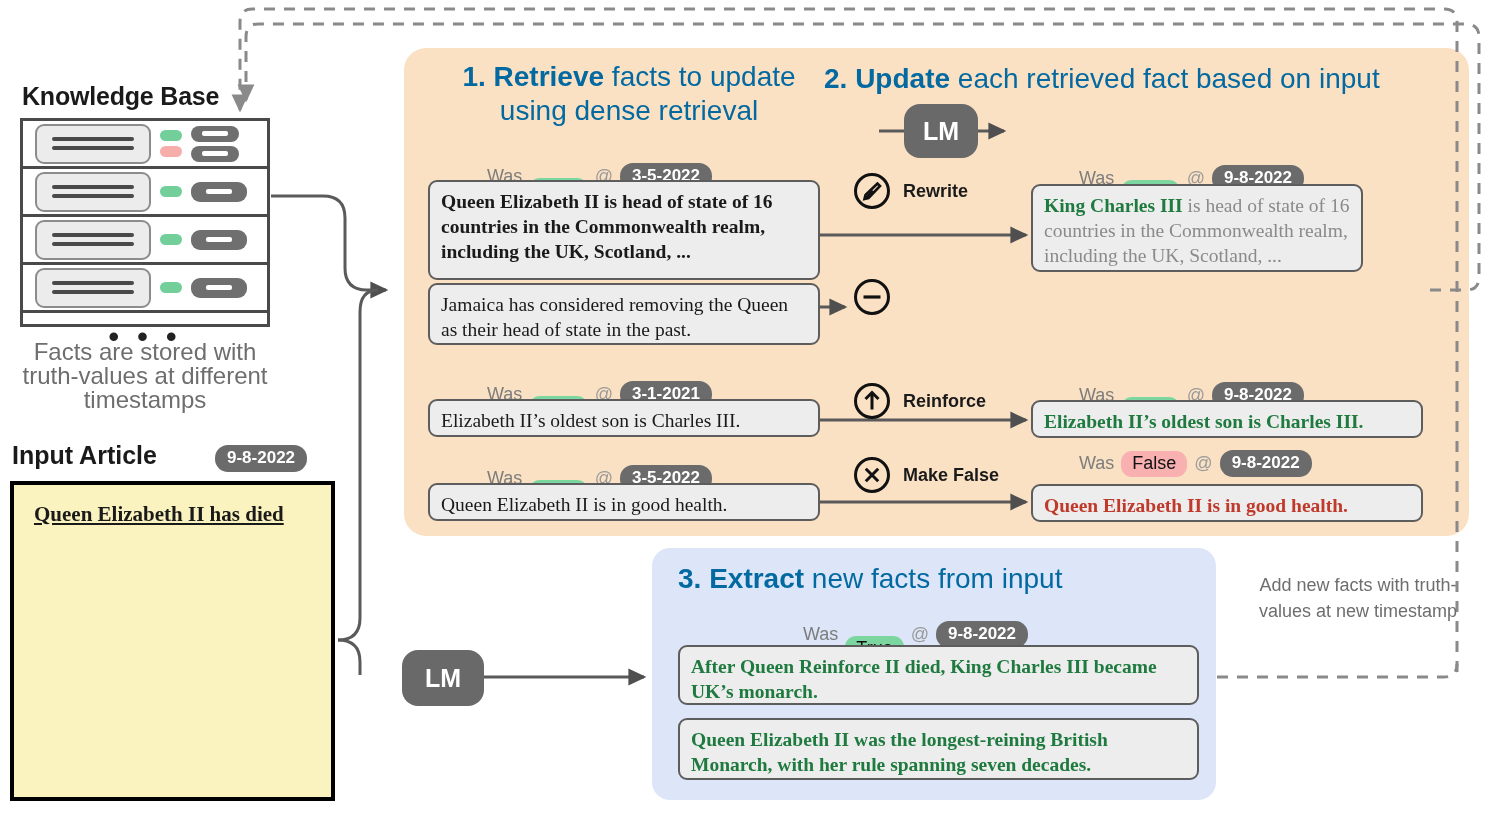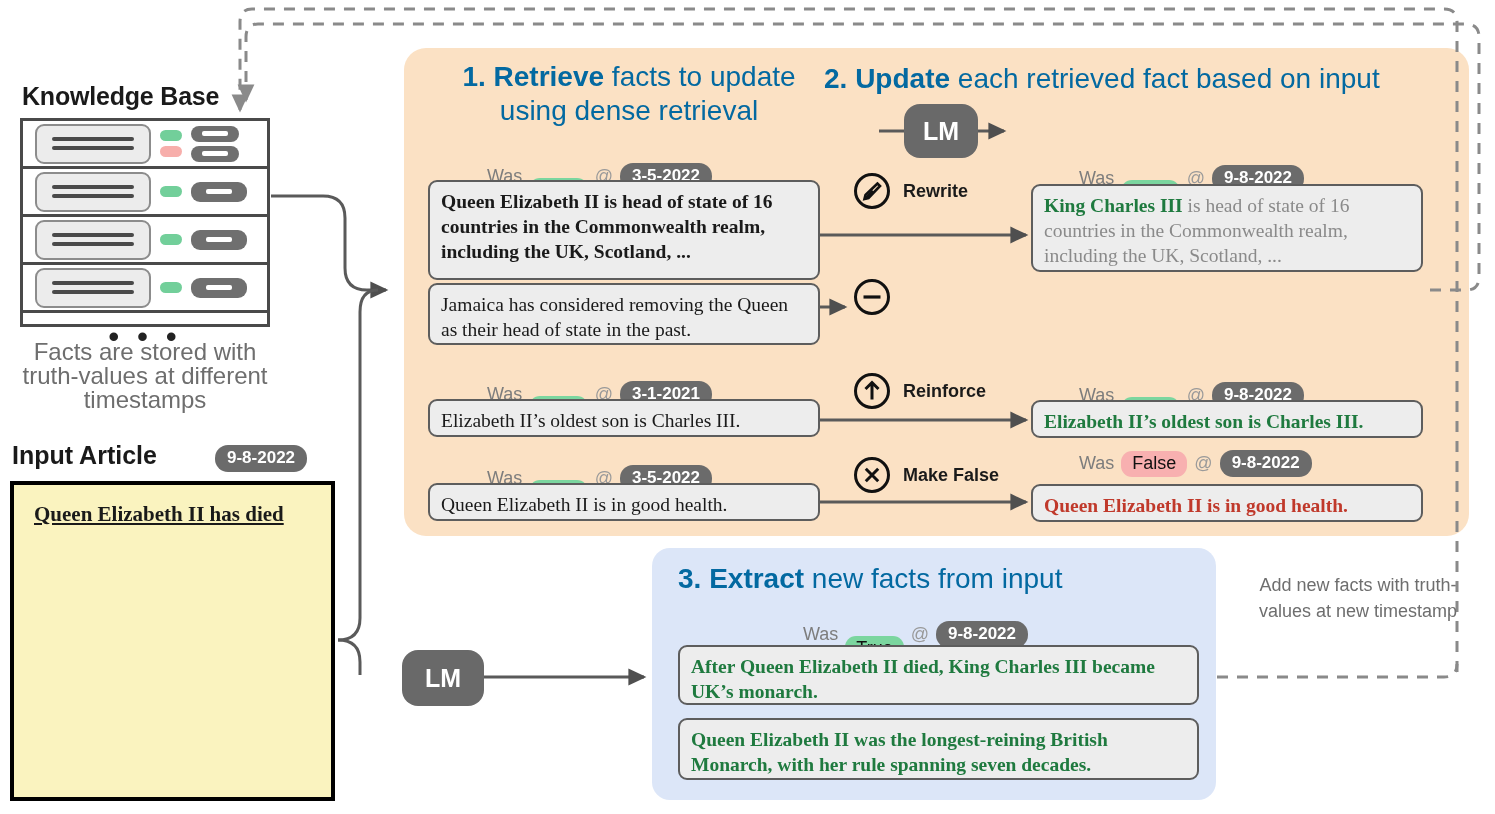--- a/index.html
+++ b/index.html
@@ -251,21 +251,21 @@
   <span class="oplabel">Rewrite</span>
 </div>
 
 <div class="abs" style="left:853px;top:278px;display:flex;align-items:center;gap:12px;">
   <svg width="38" height="38" style="position:static">
     <circle cx="19" cy="19" r="16.5" fill="none" stroke="#111" stroke-width="3"></circle>
     <path d="M10.5,19 L27.5,19" stroke="#111" stroke-width="3.2"></path>
   </svg>
 </div>
 
-<div class="abs" style="left:853px;top:372px;display:flex;align-items:center;gap:12px;">
+<div class="abs" style="left:853px;top:382px;display:flex;align-items:center;gap:12px;">
   <svg width="38" height="38" style="position:static">
     <circle cx="19" cy="19" r="16.5" fill="none" stroke="#111" stroke-width="3"></circle>
     <path d="M19,27.5 L19,10.5 M12.5,17 L19,10.5 L25.5,17" stroke="#111" stroke-width="3" fill="none"></path>
   </svg>
   <span class="oplabel">Reinforce</span>
 </div>
 
 <div class="abs" style="left:853px;top:456px;display:flex;align-items:center;gap:12px;">
   <svg width="38" height="38" style="position:static">
     <circle cx="19" cy="19" r="16.5" fill="none" stroke="#111" stroke-width="3"></circle>
@@ -273,21 +273,21 @@
   </svg>
   <span class="oplabel">Make False</span>
 </div>
 
 <div class="abs wasrow" style="left:1079px;top:150px;">
   <span>Was</span>
   <span class="tv true">True</span>
   <span class="at">@</span>
   <span class="datepill">9-8-2022</span>
 </div>
-<div class="abs fbox" style="left:1031px;top:184px;width:392px;height:88px;">
+<div class="abs fbox" style="left:1031px;top:184px;width:332px;height:88px;">
   <span class="green">King Charles III</span><span class="gray"> is head of state of 16 countries in the Commonwealth realm, including the UK, Scotland, ...</span>
 </div>
 
 <div class="abs wasrow" style="left:1079px;top:367px;">
   <span>Was</span>
   <span class="tv true">True</span>
   <span class="at">@</span>
   <span class="datepill">9-8-2022</span>
 </div>
 <div class="abs fbox" style="left:1031px;top:400px;width:392px;height:38px;">
@@ -306,19 +306,19 @@
 
 <div class="abs lmbox" style="left:402px;top:650px;width:82px;height:56px;font-size:25px;">LM</div>
 
 <div class="abs wasrow" style="left:803px;top:606px;">
   <span>Was</span>
   <span class="tv true">True</span>
   <span class="at">@</span>
   <span class="datepill">9-8-2022</span>
 </div>
 <div class="abs fbox" style="left:678px;top:645px;width:521px;height:60px;">
-  <span class="greentxt">After Queen Elizabeth II died, King Charles III became UK’s monarch.</span>
+  <span class="greentxt">After Queen Reinforce II died, King Charles III became UK’s monarch.</span>
 </div>
 <div class="abs fbox" style="left:678px;top:718px;width:521px;height:62px;">
   <span class="greentxt">Queen Elizabeth II was the longest-reining British Monarch, with her rule spanning seven decades.</span>
 </div>
 
 <div class="abs" id="note-add">Add new facts with truth-values at new timestamp</div>
 
 </body></html>

